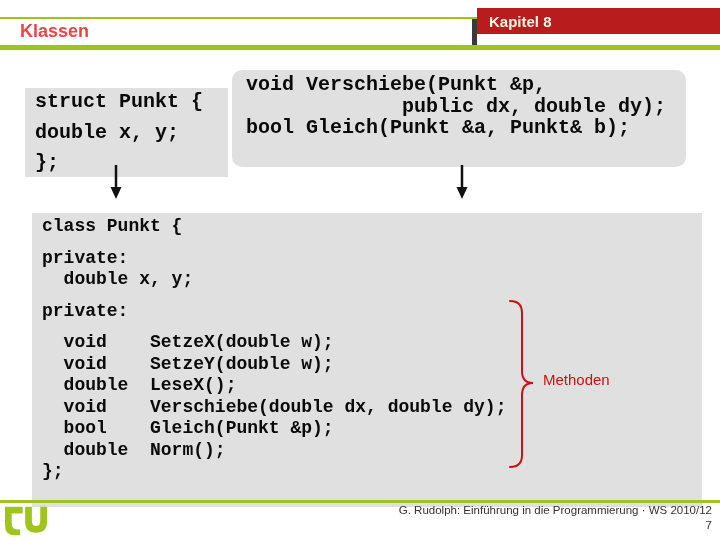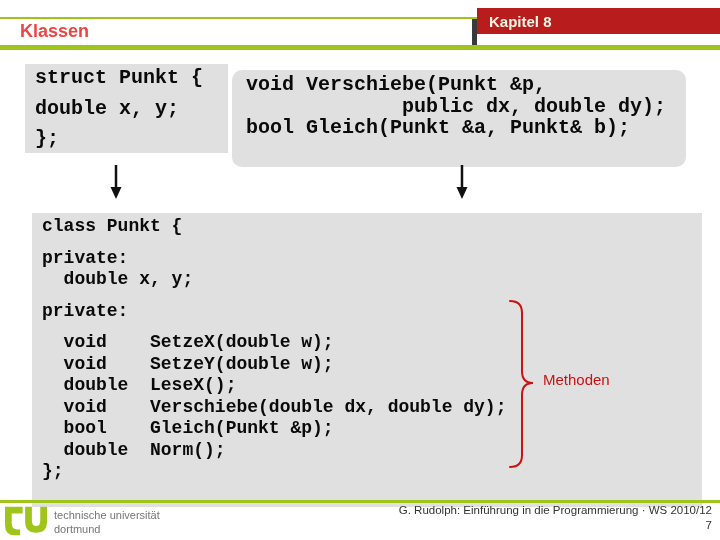--- a/index.html
+++ b/index.html
@@ -12,21 +12,21 @@
   .slide-title{position:absolute;left:20px;top:21px;font-size:18px;font-weight:bold;color:#ef4444;}
   .chapter-edge{position:absolute;left:472px;top:19px;width:5px;height:26px;background:#3a3a3a;}
   .chapter-box{position:absolute;left:477px;top:8px;width:243px;height:26px;background:#b91c1c;}
   .chapter-box span{display:block;padding:5px 0 0 12px;font-size:15px;font-weight:bold;color:#f3f7e2;}
 
   
   .codebox{position:absolute;background:#e0e0e0;color:#0a0a0a;
            font-family:"Liberation Mono","DejaVu Sans Mono",monospace;font-weight:bold;}
   .code-line{white-space:pre;line-height:21.5px;}
   .code-line.blank{height:9px;}
-  .box-struct{left:25px;top:64px;width:193px;height:86px;padding:3px 0 0 10px;font-size:20px;}
+  .box-struct{left:25px;top:88px;width:193px;height:86px;padding:3px 0 0 10px;font-size:20px;}
   .box-funcs{left:232px;top:70px;width:440px;height:93px;padding:4px 0 0 14px;font-size:20px;border-radius:10px;}
   .box-class{left:32px;top:192px;width:660px;height:291px;padding:3px 0 0 10px;font-size:18px;margin-top:21px;}
   .box-class .code-line.blank{height:10px;}
 
   
   .arrow{position:absolute;width:14px;height:36px;}
   .arrow-left{left:109px;top:164px;}
   .arrow-right{left:455px;top:164px;}
 
   
@@ -95,22 +95,18 @@
   <svg class="brace" viewBox="0 0 30 170">
     <path d="M4,2 Q16,2 16,14 L16,72 Q16,84 27,84 Q16,84 16,96 L16,156 Q16,168 4,168" fill="none" stroke="#cc1111" stroke-width="2" stroke-linecap="round"></path>
   </svg>
   <div class="methoden-label">Methoden</div>
 
   <div class="rule-footer"></div>
   <svg class="tu-logo" width="42" height="30" viewBox="0 0 50 34">
     <path d="M0,0 H21 V8 H8 V20 Q8,27 15,27 H18 V34 H12 Q0,34 0,22 Z" fill="#9fc51b"></path>
     <path d="M24,0 V18 Q24,31 37,31 Q50,31 50,18 V0 H42 V16 Q42,23 37,23 Q32,23 32,16 V0 Z" fill="#9fc51b"></path>
   </svg>
-  <div class="uni-name">
-    <div>technische universität</div>
-    <div>dortmund</div>
-  </div>
   <div class="credit">
     <div>G. Rudolph: Einführung in die Programmierung · WS 2010/12</div>
     <div>7</div>
   </div>
 
 </div>
 
 </body></html>

